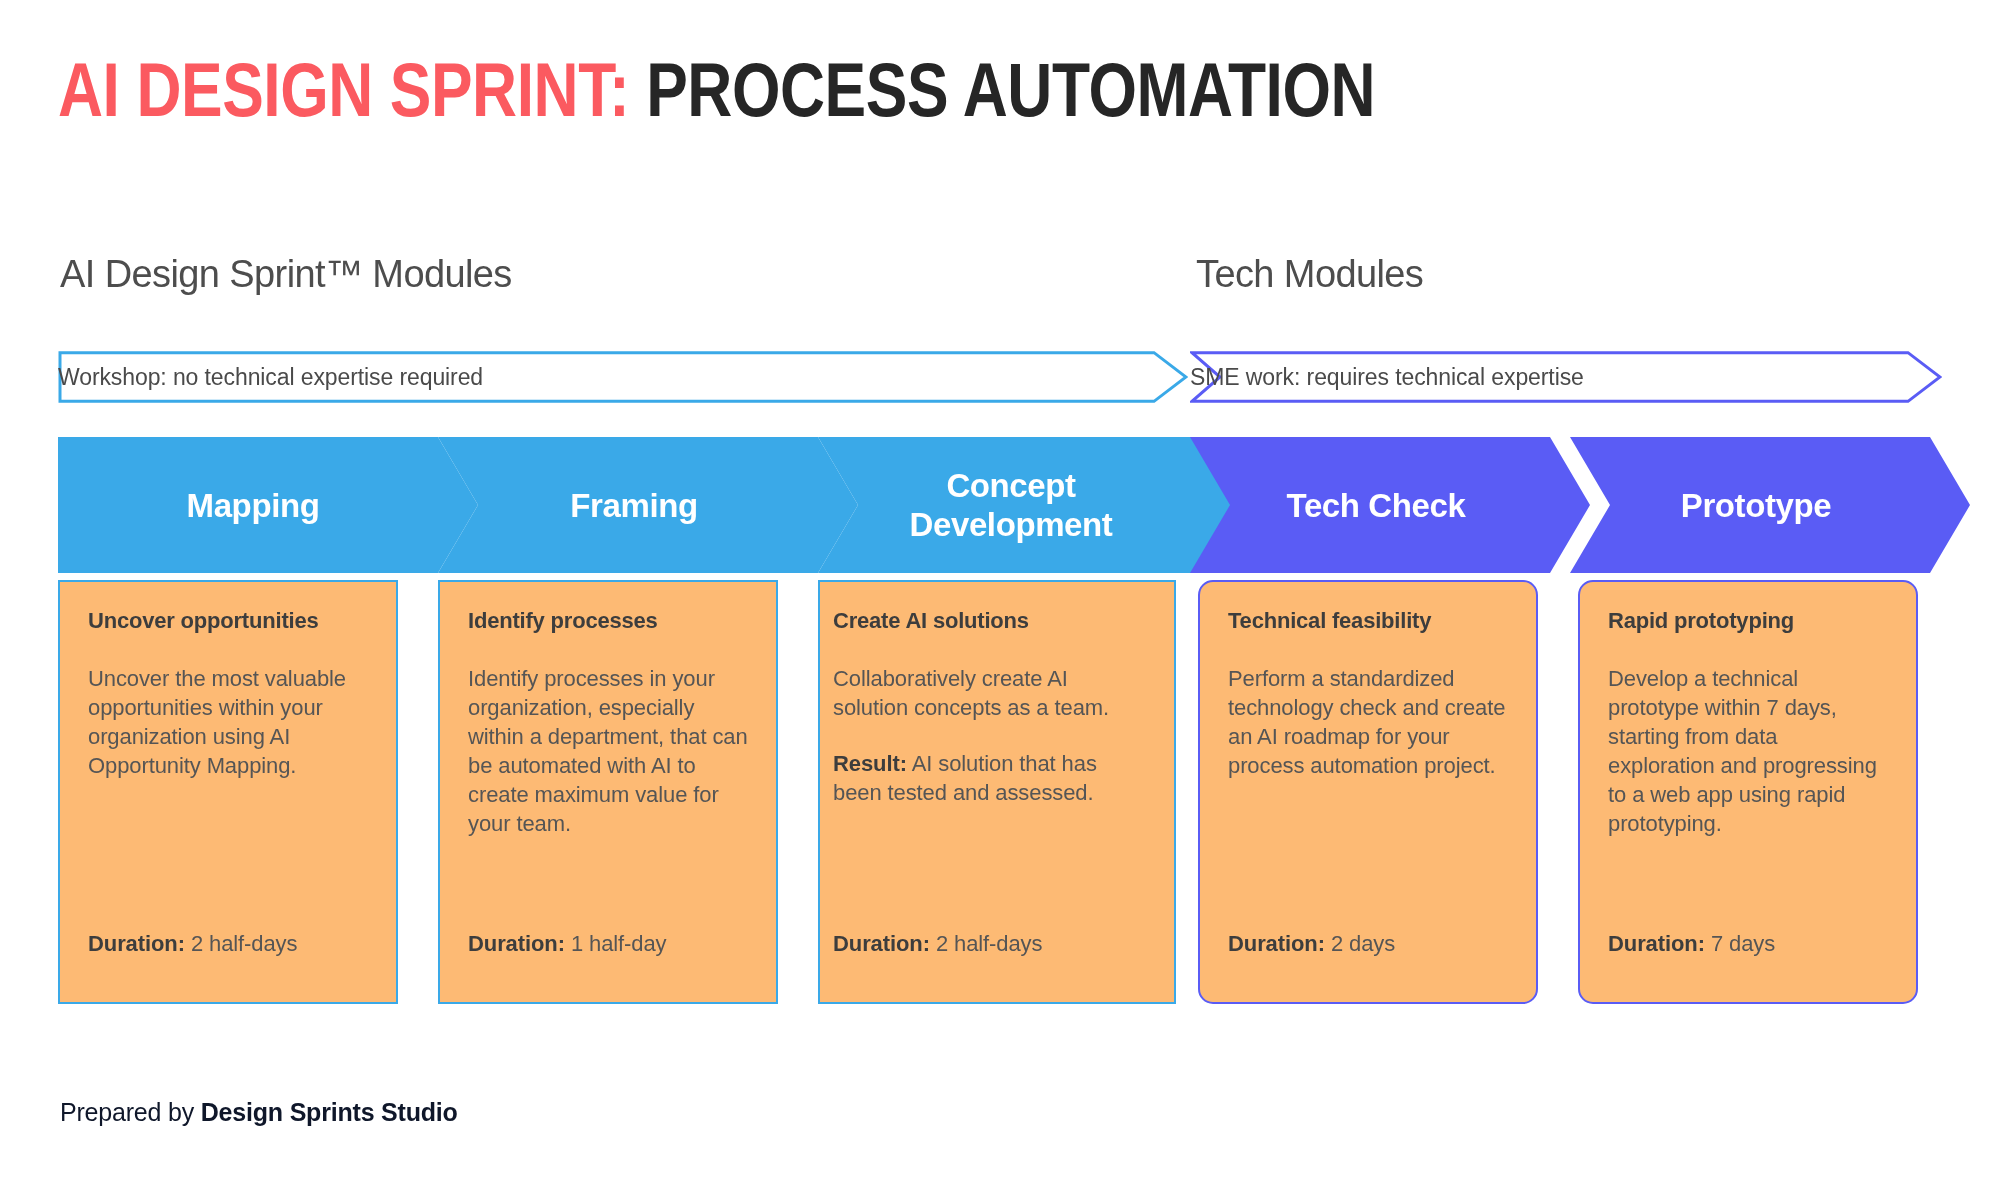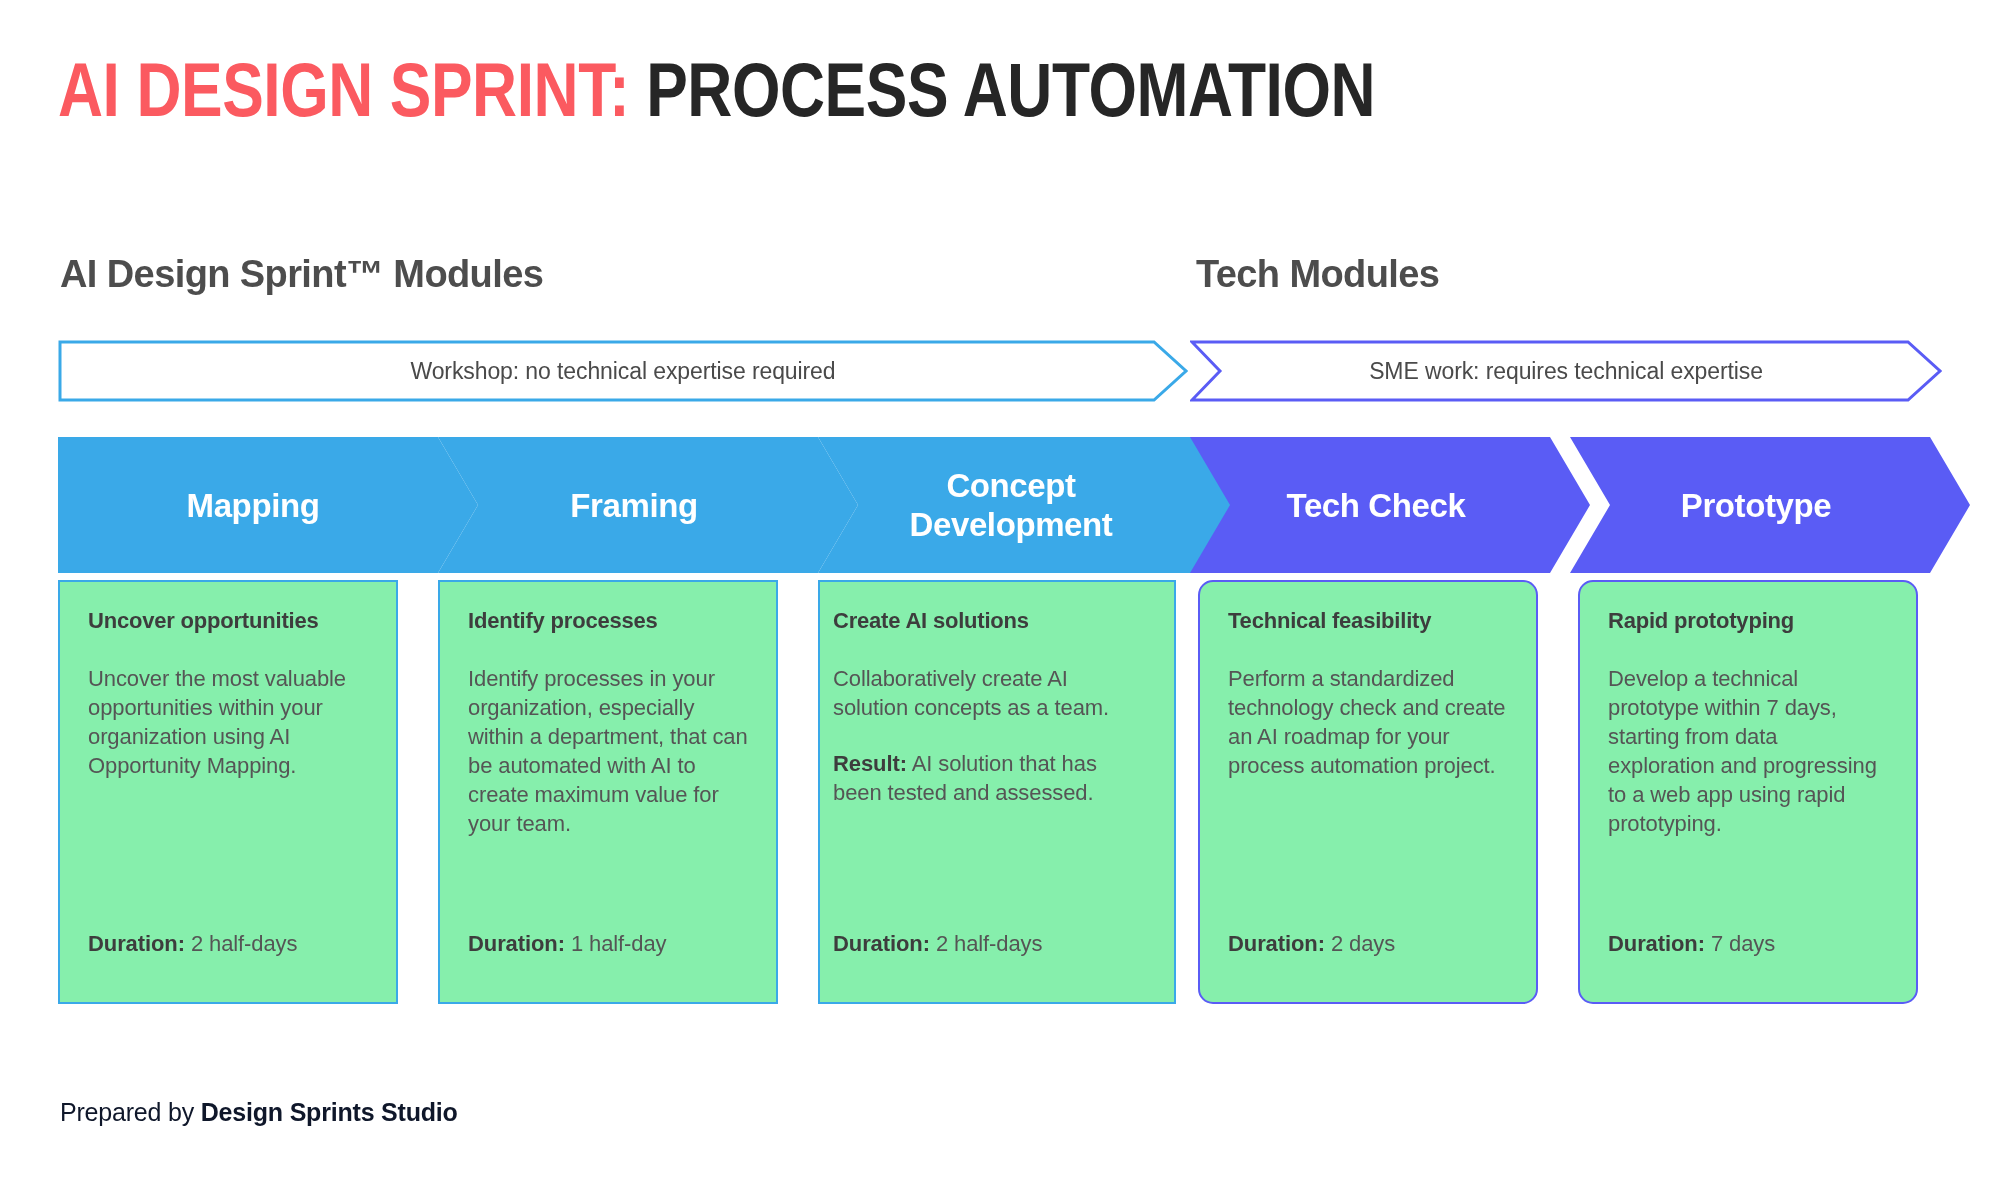--- a/index.html
+++ b/index.html
@@ -32,36 +32,35 @@
     transform: scaleX(0.82);
     transform-origin: left center;
   }
   .title-accent { color: #fb5a60; }
   .title-main   { color: #262626; }
 
   
   .section-heading {
     position: absolute;
     font-size: 38px;
-    font-weight: 700;
+    font-weight: 400;
     color: #4d4d4d;
     letter-spacing: -0.6px;
     white-space: nowrap;
   }
   #heading-ai   { left: 60px;  top: 253px; }
   #heading-tech { left: 1196px; top: 253px; }
 
   
   .banner {
     position: absolute;
-    top: 340px;
-    height: 62px;
+    top: 351px;
+    height: 52px;
     display: flex;
     align-items: center;
-    justify-content: center;
   }
   .banner svg {
     position: absolute;
     inset: 0;
     width: 100%;
     height: 100%;
   }
   .banner-label {
     position: relative;
     font-size: 23px;
@@ -102,21 +101,21 @@
   #chev-framing   { left: 438px;  width: 420px; }
   #chev-concept   { left: 818px;  width: 420px; }
   #chev-techcheck { left: 1190px; width: 400px; justify-content: center; }
   #chev-prototype { left: 1570px; width: 400px; }
 
   
   .card {
     position: absolute;
     top: 580px;
     height: 424px;
-    background: #86efac;
+    background: #fdba74;
     border: 2px solid #3aa9e8;
     padding: 26px 28px 0 28px;
     display: flex;
     flex-direction: column;
   }
   .card.tech { border-color: #5a5cf5; border-radius: 15px; }
 
   #card-mapping   { left: 58px;   width: 340px; }
   #card-framing   { left: 438px;  width: 340px; }
   #card-concept   { left: 818px;  width: 358px; padding-left: 13px; }

